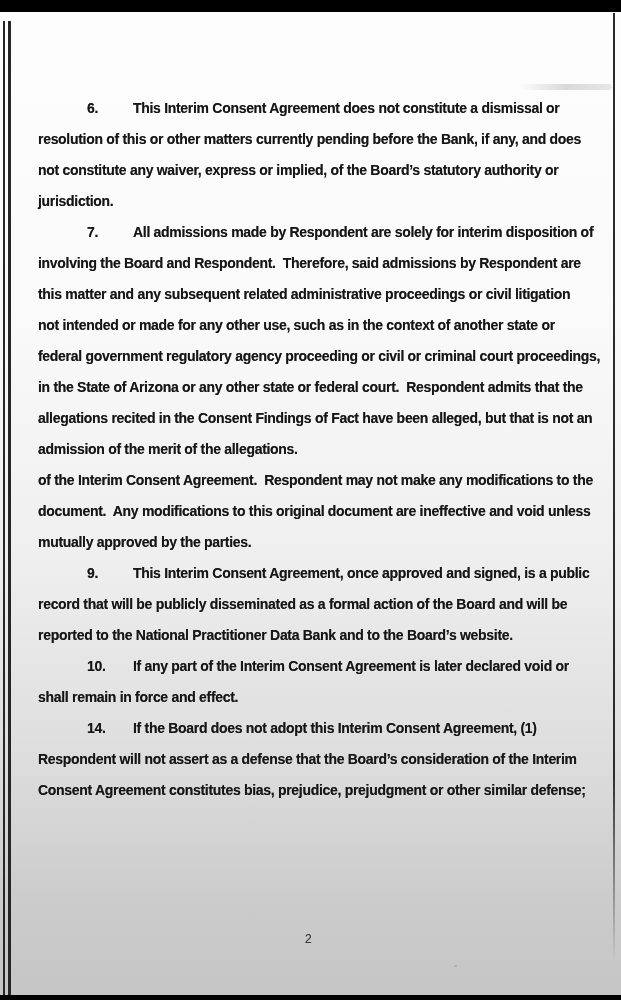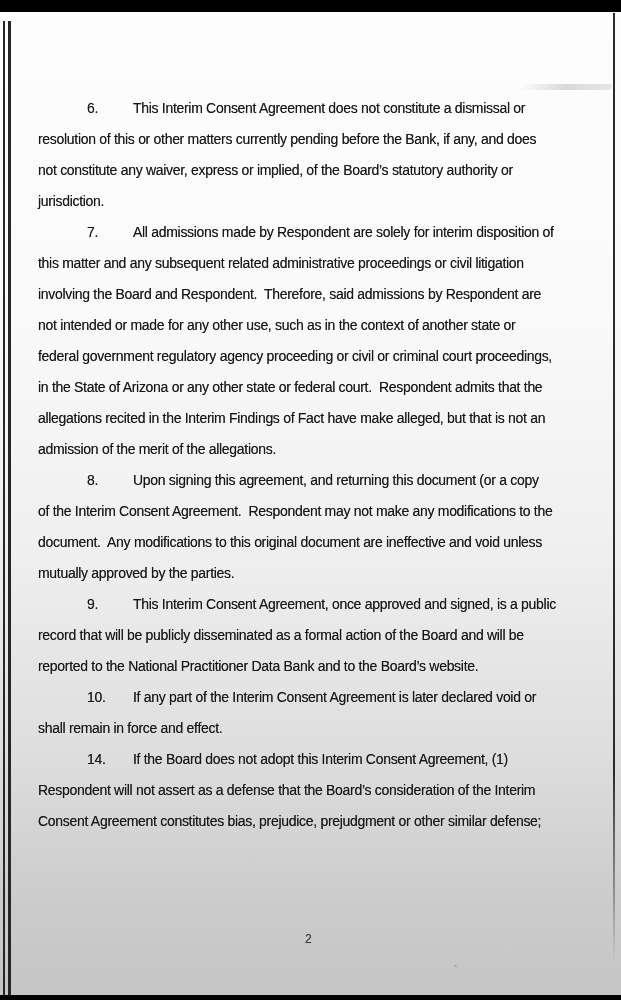--- a/index.html
+++ b/index.html
@@ -68,20 +68,21 @@
     width: 575px;
     color: var(--ink, #161616);
     font-size: 14px;
     letter-spacing: -0.3px;
     text-shadow: 0 0 0.4px rgba(10,10,10,0.55);
   }
   .line {
     height: 31px;
     line-height: 31px;
     white-space: pre;
+    font-weight: bold;
   }
   .indent { display: inline-block; width: 49px; }
   .pnum   { display: inline-block; width: 46px; }
   .page-number {
     position: absolute;
     left: 305px;
     top: 932px;
     width: 20px;
     text-align: left;
     color: #3a3a3a;
@@ -104,28 +105,27 @@
 
   <div class="smudge"></div>
   <div class="speck"></div>
 
   <div class="doc-body">
       <div class="line"><span class="indent"></span><span class="pnum">6.</span><span>This Interim Consent Agreement does not constitute a dismissal or</span></div>
       <div class="line">resolution of this or other matters currently pending before the Bank, if any, and does</div>
       <div class="line">not constitute any waiver, express or implied, of the Board’s statutory authority or</div>
       <div class="line">jurisdiction.</div>
       <div class="line"><span class="indent"></span><span class="pnum">7.</span><span>All admissions made by Respondent are solely for interim disposition of</span></div>
+      <div class="line">involving the Board and Respondent.  Therefore, said admissions by Respondent are</div>
       <div class="line">this matter and any subsequent related administrative proceedings or civil litigation</div>
-      <div class="line">involving the Board and Respondent.  Therefore, said admissions by Respondent are</div>
       <div class="line">not intended or made for any other use, such as in the context of another state or</div>
       <div class="line">federal government regulatory agency proceeding or civil or criminal court proceedings,</div>
       <div class="line">in the State of Arizona or any other state or federal court.  Respondent admits that the</div>
-      <div class="line">allegations recited in the Interim Findings of Fact have make alleged, but that is not an</div>
+      <div class="line">allegations recited in the Consent Findings of Fact have been alleged, but that is not an</div>
       <div class="line">admission of the merit of the allegations.</div>
-      <div class="line"><span class="indent"></span><span class="pnum">8.</span><span>Upon signing this agreement, and returning this document (or a copy</span></div>
       <div class="line">of the Interim Consent Agreement.  Respondent may not make any modifications to the</div>
       <div class="line">document.  Any modifications to this original document are ineffective and void unless</div>
       <div class="line">mutually approved by the parties.</div>
       <div class="line"><span class="indent"></span><span class="pnum">9.</span><span>This Interim Consent Agreement, once approved and signed, is a public</span></div>
       <div class="line">record that will be publicly disseminated as a formal action of the Board and will be</div>
       <div class="line">reported to the National Practitioner Data Bank and to the Board’s website.</div>
       <div class="line"><span class="indent"></span><span class="pnum">10.</span><span>If any part of the Interim Consent Agreement is later declared void or</span></div>
       <div class="line">shall remain in force and effect.</div>
       <div class="line"><span class="indent"></span><span class="pnum">14.</span><span>If the Board does not adopt this Interim Consent Agreement, (1)</span></div>
       <div class="line">Respondent will not assert as a defense that the Board’s consideration of the Interim</div>

